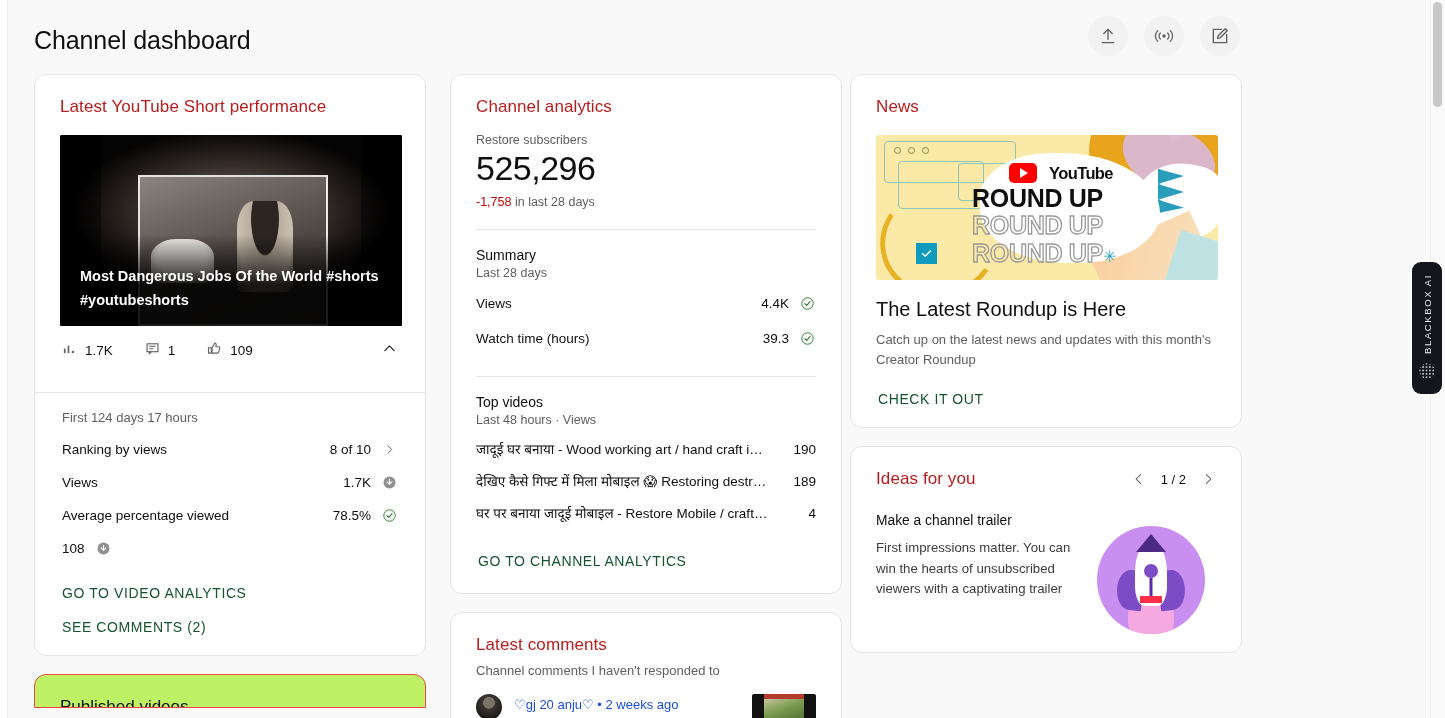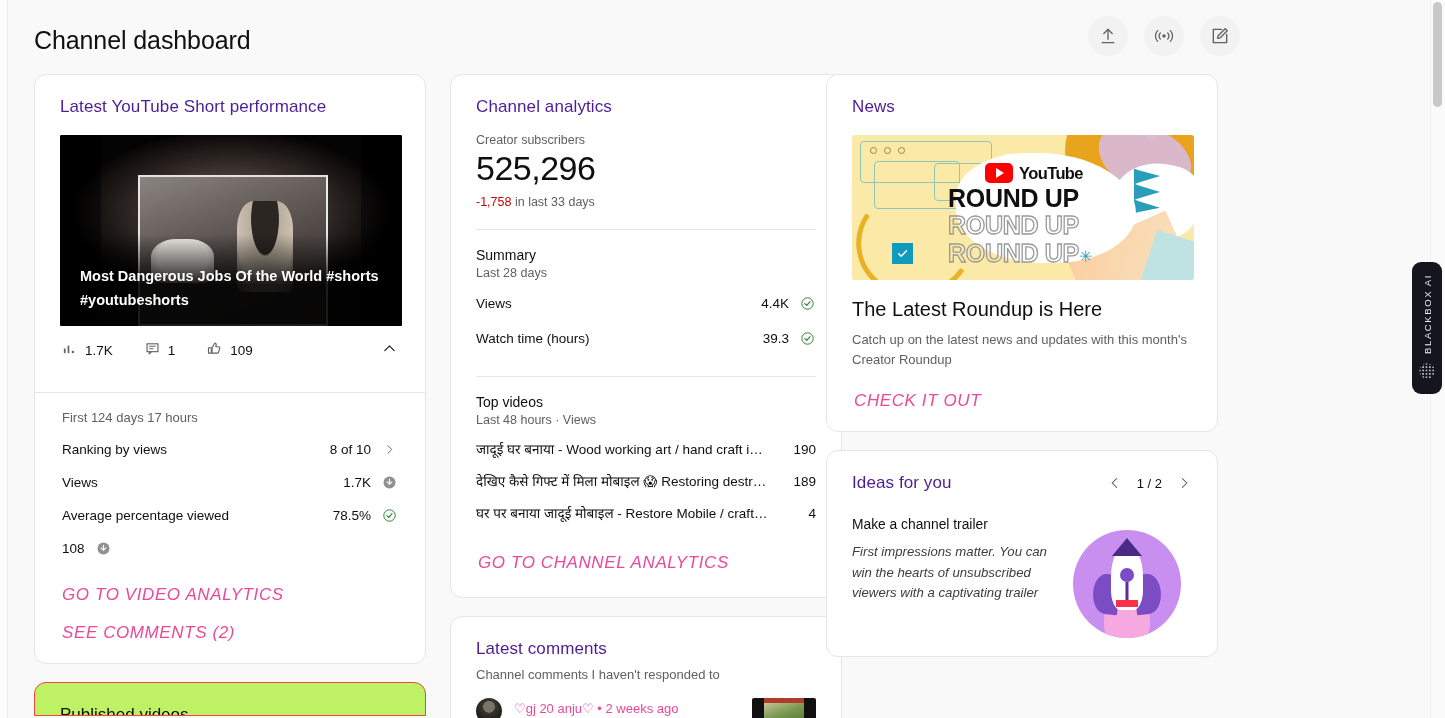--- a/index.html
+++ b/index.html
@@ -51,32 +51,32 @@
   .icon-btn svg { display: block; }
 
   
   .board {
     position: absolute; left: 8px; top: 74px; right: 15px; bottom: 0;
     padding: 0 26px;
   }
   .col { position: absolute; top: 0; }
   .col-left  { left: 26px;  width: 392px; }
   .col-mid   { left: 442px; width: 392px; }
-  .col-right { left: 818px; width: 392px; }
+  .col-right { left: 842px; width: 392px; }
 
   .card {
     background: #ffffff;
     border: 1px solid #e5e5e5;
     border-radius: 12px;
     margin-bottom: 18px;
   }
   .card-pad { padding: 22px 25px 24px 25px; }
 
   .card-title {
-    font-size: 17px; font-weight: 500; color: #4c1d95; letter-spacing: .1px;
+    font-size: 17px; font-weight: 500; color: #b91c1c; letter-spacing: .1px;
   }
 
   
   .short-card .card-pad { padding: 22px 25px 18px 25px; }
   .thumb-wrap {
     position: relative; margin-top: 18px;
     width: 342px; height: 191px; border-radius: 2px; overflow: hidden;
     background: #c2410c;
   }
   .thumb-bg {
@@ -125,22 +125,22 @@
   }
   .metric-row {
     display: flex; align-items: center;
     padding: 8px 2px; font-size: 13.5px; color: #0f0f0f;
   }
   .metric-row .m-label { flex: 1; }
   .metric-row .m-val { color: #0f0f0f; margin-right: 10px; }
   .m-ico { width: 17px; height: 17px; display: flex; align-items: center; justify-content: center; }
 
   .link-row {
-    font-size: 17px; font-weight: 500; color: #ec4899;
-    letter-spacing: .6px; padding: 13px 2px 0 2px; cursor: pointer; font-style: italic;
+    font-size: 14px; font-weight: 500; color: #14532d;
+    letter-spacing: .6px; padding: 13px 2px 0 2px; cursor: pointer;
   }
 
   
   .sub-label { font-size: 12.5px; color: #606060; margin-top: 16px; }
   .sub-count { font-size: 34px; font-weight: 400; letter-spacing: -.5px; margin-top: 3px; line-height: 1.1; }
   .sub-delta { font-size: 12.5px; color: #606060; margin-top: 8px; }
   .sub-delta b { color: #c00; font-weight: 400; }
 
   .sec-head { font-size: 14px; font-weight: 500; color: #0f0f0f; }
   .sec-sub  { font-size: 12.5px; color: #606060; margin-top: 3px; }
@@ -163,21 +163,21 @@
   }
   .tv-row .tv-views { width: 34px; text-align: right; }
 
   
   .cmt-head-sub { font-size: 13px; color: #606060; margin-top: 8px; }
   .cmt-row { display: flex; align-items: flex-start; margin-top: 16px; gap: 12px; }
   .avatar {
     width: 26px; height: 26px; border-radius: 50%; flex: none;
     background: radial-gradient(circle at 50% 34%, #7a7468 0 26%, #3a3631 28%, #1d1b18 70%, #0d0c0b 100%);
   }
-  .cmt-meta { font-size: 13px; color: #ec4899; flex: 1; padding-top: 3px; }
+  .cmt-meta { font-size: 13px; color: #1d4ed8; flex: 1; padding-top: 3px; }
   .cmt-thumb {
     width: 64px; height: 36px; flex: none; border-radius: 2px; overflow: hidden;
     background: #111;
     position: relative;
   }
   .cmt-thumb::after {
     content:""; position:absolute; left: 12px; top: 3px; right: 12px; bottom: 0;
     background: linear-gradient(160deg,#cfc9a4 0%,#7a9a4e 40%,#3e5c2a 100%);
   }
   .cmt-thumb::before{
@@ -243,21 +243,21 @@
   }
   .news-img .check-sq {
     position:absolute; left: 40px; top: 108px; width: 21px; height: 21px;
     background:#0f9bbd; display:flex; align-items:center; justify-content:center;
   }
   .news-img .white-splash {
     position:absolute; left: 104px; top: 18px; width: 180px; height: 110px;
     background:#fff; border-radius: 42% 58% 48% 52%;
   }
   .news-txt { position:absolute; left: 96px; top: 28px; width: 232px; }
-  .yt-badge { display:flex; align-items:center; gap: 6px; padding-left: 37px; }
+  .yt-badge { display:flex; align-items:center; gap: 12px; padding-left: 37px; }
   .yt-play {
     width: 28px; height: 20px; background:#ff0000; border-radius: 5px;
     display:flex; align-items:center; justify-content:center;
   }
   .yt-play i {
     width:0;height:0;border-left:8px solid #fff;border-top:5px solid transparent;border-bottom:5px solid transparent;
     display:block; margin-left:2px;
   }
   .yt-word { font-size: 16.5px; font-weight: 700; letter-spacing:-.6px; color:#0f0f0f; }
   .ru-solid { font-size: 25px; font-weight: 800; letter-spacing:-.3px; color:#0f0f0f; margin-top:2px; line-height:1.05;}
@@ -268,21 +268,21 @@
   .ru-out .star { -webkit-text-stroke: 0; color:#2a9dbb; font-size: 16px; }
   .news-h { font-size: 20px; font-weight: 500; margin-top: 18px; }
   .news-p { font-size: 13px; color: #606060; line-height: 1.55; margin-top: 9px; }
 
   
   .ideas-head { display:flex; align-items:center; }
   .ideas-head .card-title { flex:1; }
   .pager { display:flex; align-items:center; gap: 14px; font-size: 13px; color:#0f0f0f; }
   .pager .pg-btn { cursor:pointer; display:flex; }
   .idea-h { font-size: 13.8px; font-weight: 500; margin-top: 24px; }
-  .idea-body { display:flex; align-items:flex-start; margin-top: 10px; font-style: italic; }
+  .idea-body { display:flex; align-items:flex-start; margin-top: 10px; }
   .idea-p { font-size: 13.2px; color: #3c3c3c; line-height: 1.55; width: 215px; }
   .rocket {
     width: 108px; height: 108px; border-radius: 50%; background: #c98ff0;
     position: relative; flex: none; margin-left: 6px; margin-top: -12px; overflow:hidden;
   }
   .rk-flame {
     position:absolute; left: 50%; bottom: -10px; transform: translateX(-50%);
     width: 46px; height: 56px; background:#f6a8e0; border-radius: 50% 50% 42% 42%;
   }
   .rk-finL, .rk-finR { position:absolute; bottom: 24px; width: 26px; height: 40px; background:#7c4cc4; }
@@ -485,24 +485,24 @@
       <div class="partial-card">
         <div class="partial-title">Published videos</div>
       </div>
     </div>
 
     <div class="col col-mid">
 
       <div class="card">
         <div class="card-pad">
           <div class="card-title">Channel analytics</div>
-          <div class="sub-label">Creator subscribers</div>
+          <div class="sub-label">Restore subscribers</div>
           <div class="sub-count">525,296</div>
           <div class="sub-delta">
-            <b>-1,758</b><span> in last 33 days</span>
+            <b>-1,758</b><span> in last 28 days</span>
           </div>
 
           <div class="divider hr-space"></div>
 
           <div class="sec-head">Summary</div>
           <div class="sec-sub">Last 28 days</div>
 
           <div class="sum-row" style="margin-top:6px;">
             <span class="s-label">Views</span>
             <span class="s-val">4.4K</span>

